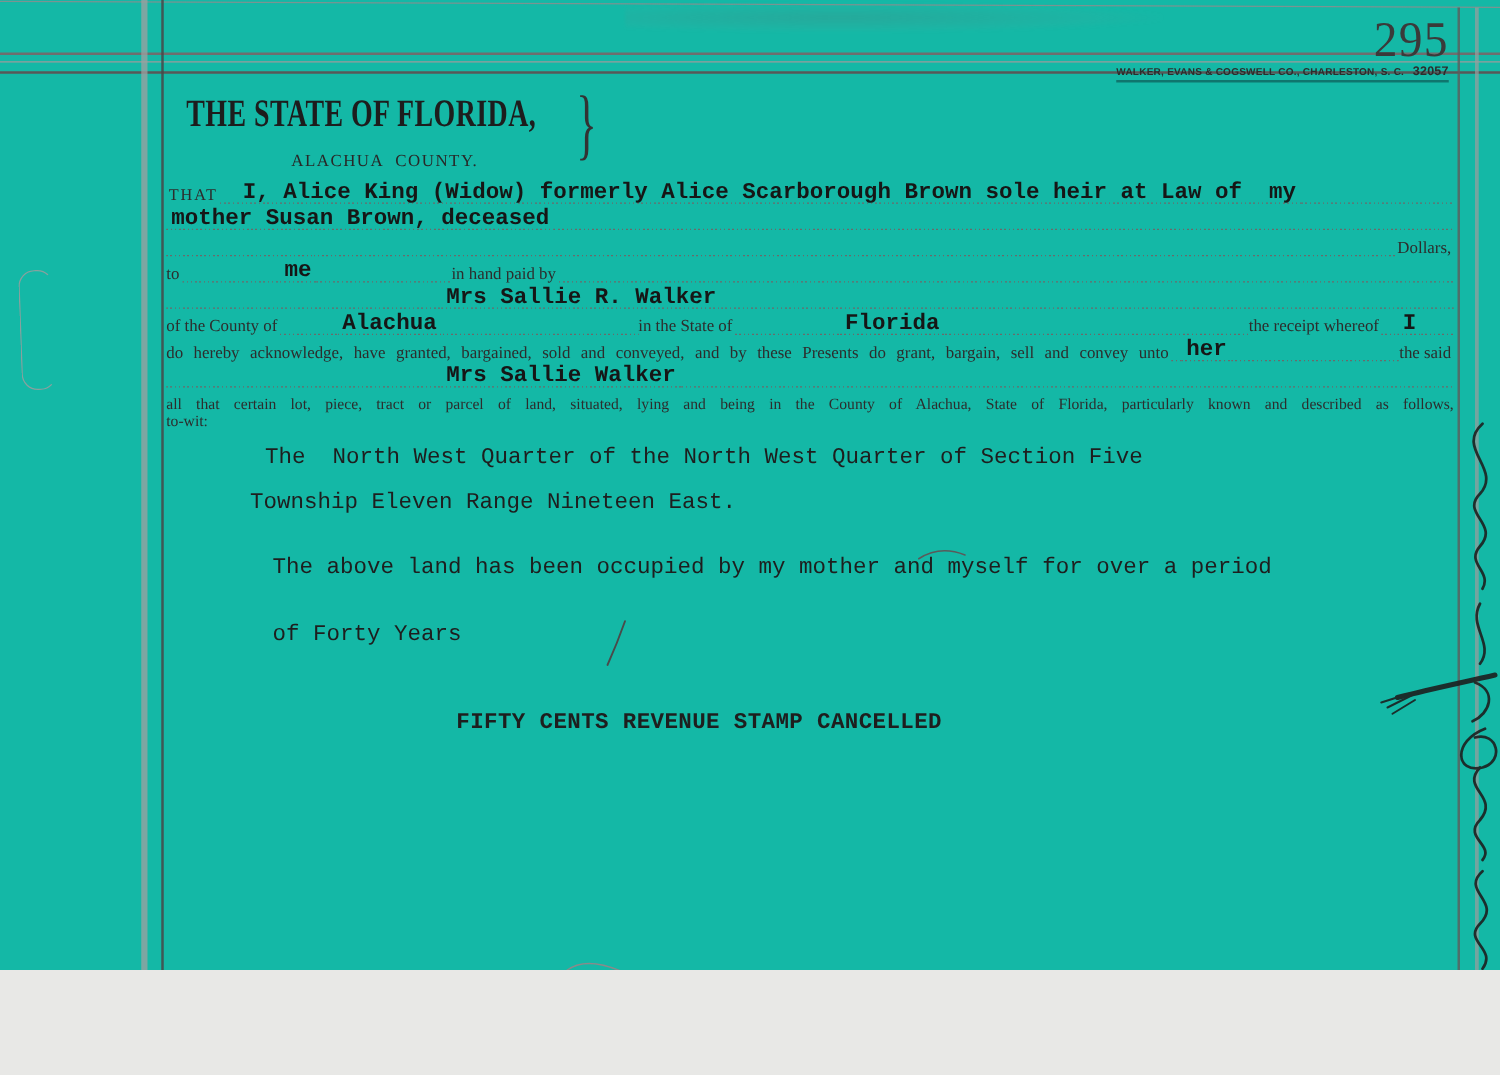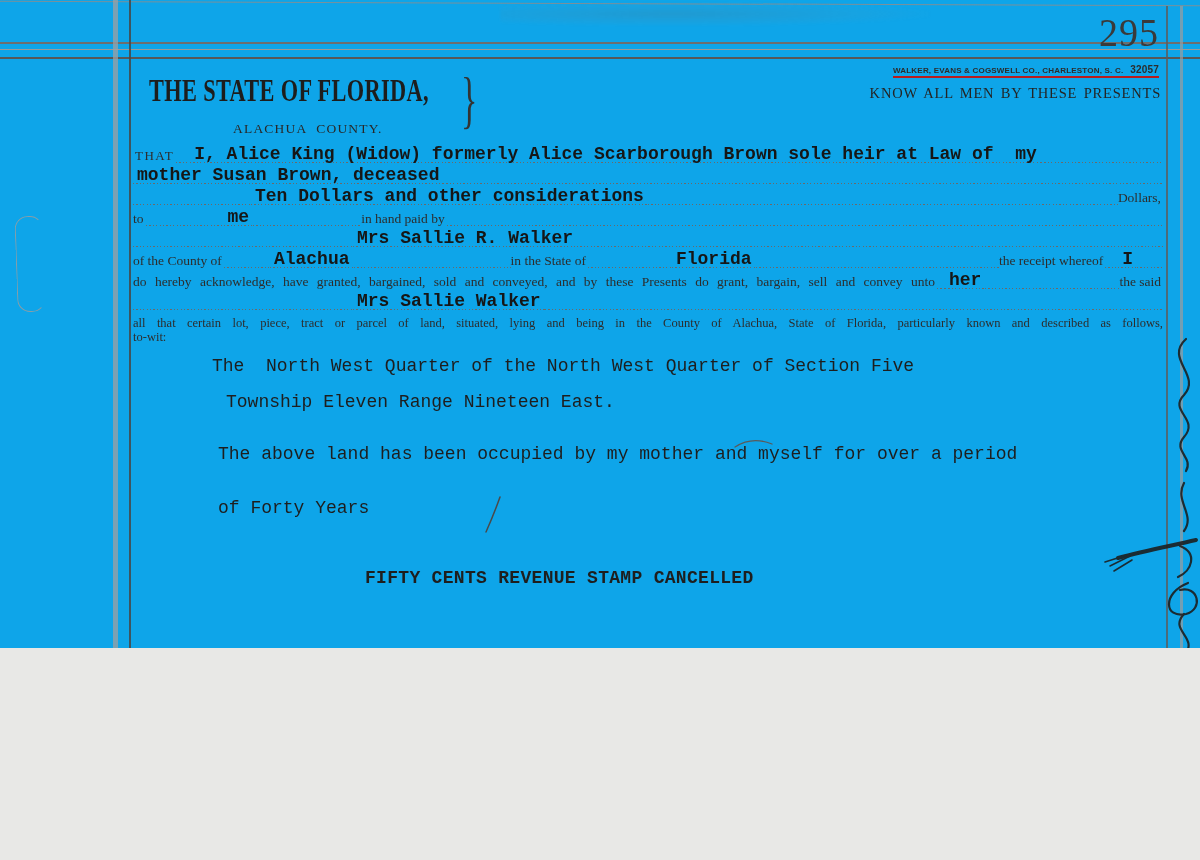--- a/index.html
+++ b/index.html
@@ -1,19 +1,19 @@
 <!DOCTYPE html>
 <html><head>
 <meta charset="utf-8">
 <style>
   html,body { margin:0; padding:0; }
   body { width:1200px; height:860px; background:#e8e8e6; }
   .page {
-    position:relative; width:1200px; height:648px; overflow:hidden;
-    background:#0ea5e9;
+    position:relative; width:1200px; height:776px; overflow:hidden;
+    background:#14b8a6;
     font-family:"Liberation Serif", serif; color:#232323;
   }
   
   .hline { position:absolute; left:0; right:0; }
   .top-line   { top:3px;  height:1px; background:#8d8d8d; transform:rotate(0.22deg); opacity:.85; }
   .rule-heavy { top:42px; height:5px; border-top:2px solid #6e6e6e; border-bottom:1px solid #9b9b9b; }
   .rule-dark  { top:57px; height:2px; background:#585858; }
   .vline { position:absolute; top:0; bottom:0; }
   .bind-left-a  { left:113px; width:5px;  background:#a0a0a0; opacity:.75; }
   .bind-left-b  { left:129px; width:2px;  background:#474747; opacity:.85; }
@@ -30,23 +30,23 @@
     border:1.5px solid #9d9d9d; border-right-color:transparent;
     border-radius:13px; transform:rotate(-2deg); opacity:.85;
   }
   
   .page-number {
     position:absolute; top:10px; left:1096px; width:66px;
     font-size:38px; letter-spacing:1px; color:#3a3a3a; text-align:center;
     transform:scaleY(1.05); z-index:3;
   }
   .printer-line {
-    position:absolute; top:64px; left:893px; width:266px; z-index:3;
+    position:absolute; top:52px; left:893px; width:266px; z-index:3;
     display:flex; justify-content:space-between; align-items:baseline;
-    border-bottom:2px solid #b91c1c; padding-bottom:1px;
+    border-bottom:2px solid #0f766e; padding-bottom:1px;
     font-family:"Liberation Sans", sans-serif; font-weight:bold;
     font-size:8px; letter-spacing:.2px; color:#2c2c2c; white-space:nowrap;
   }
   .printer-line .job { font-size:10px; }
   
   .form { position:absolute; left:133px; top:75px; width:1030px; z-index:2; }
   .doc-header { position:relative; height:70px; }
   .doc-title {
     position:absolute; left:16px; top:-2px; white-space:nowrap;
     font-size:31px; font-weight:700; letter-spacing:.5px; color:#1d1d1d;
@@ -83,21 +83,21 @@
     margin-top:3px; font-size:12.5px; line-height:14px; color:#2d2d2d;
     text-align:justify; text-align-last:justify; word-spacing:1.5px;
   }
   .towit { font-size:12.5px; line-height:14px; color:#2d2d2d; }
   
   .tp {
     font-family:"Liberation Mono", monospace; font-size:18px; line-height:1;
     font-weight:500; color:#1e1e1e; white-space:pre;
   }
   .land1 { margin:13px 0 0 79px; }
-  .land2 { margin:18px 0 0 93px; }
+  .land2 { margin:18px 0 0 67px; }
   .occ1  { margin:34px 0 0 85px; }
   .occ2  { margin:36px 0 0 85px; }
   .stamp { margin:52px 0 16px 232px; font-weight:700; letter-spacing:.3px; }
   
   .marks, .hand { position:absolute; pointer-events:none; overflow:visible; }
   .marks { left:0; top:0; z-index:4; }
   .hand  { left:1100px; top:325px; z-index:4; }
 </style>
 </head>
 <body>
@@ -118,40 +118,38 @@
   <div class="printer-line">
     <span>WALKER, EVANS &amp; COGSWELL CO., CHARLESTON, S. C.</span>
     <span class="job">32057</span>
   </div>
 
   <div class="form">
 
     <div class="doc-header">
       <div class="doc-title">THE STATE OF FLORIDA,</div>
       <div class="brace">}</div>
-      <div class="presents">KNOW ALL MEN BY THESE PRESENTS</div>
       <div class="county">ALACHUA COUNTY.</div>
     </div>
 
     <div class="fl">
       <span class="pt that">THAT</span>
       <span class="dots fx" style="width:14px"></span>
       <span class="tv">I, Alice King (Widow) formerly Alice Scarborough Brown sole heir at Law of  my</span>
       <span class="dots"></span>
     </div>
 
     <div class="fl">
       <span class="tv">mother Susan Brown, deceased</span>
       <span class="dots"></span>
     </div>
 
 
     <div class="fl">
       <span class="dots fx" style="width:118px"></span>
-      <span class="tv">Ten Dollars and other considerations</span>
       <span class="dots"></span>
       <span class="pt">Dollars,</span>
     </div>
 
     <div class="fl">
       <span class="pt">to</span>
       <span class="dots fx" style="width:78px"></span>
       <span class="tv">me</span>
       <span class="dots fx" style="width:108px"></span>
       <span class="pt">in hand paid by</span>

